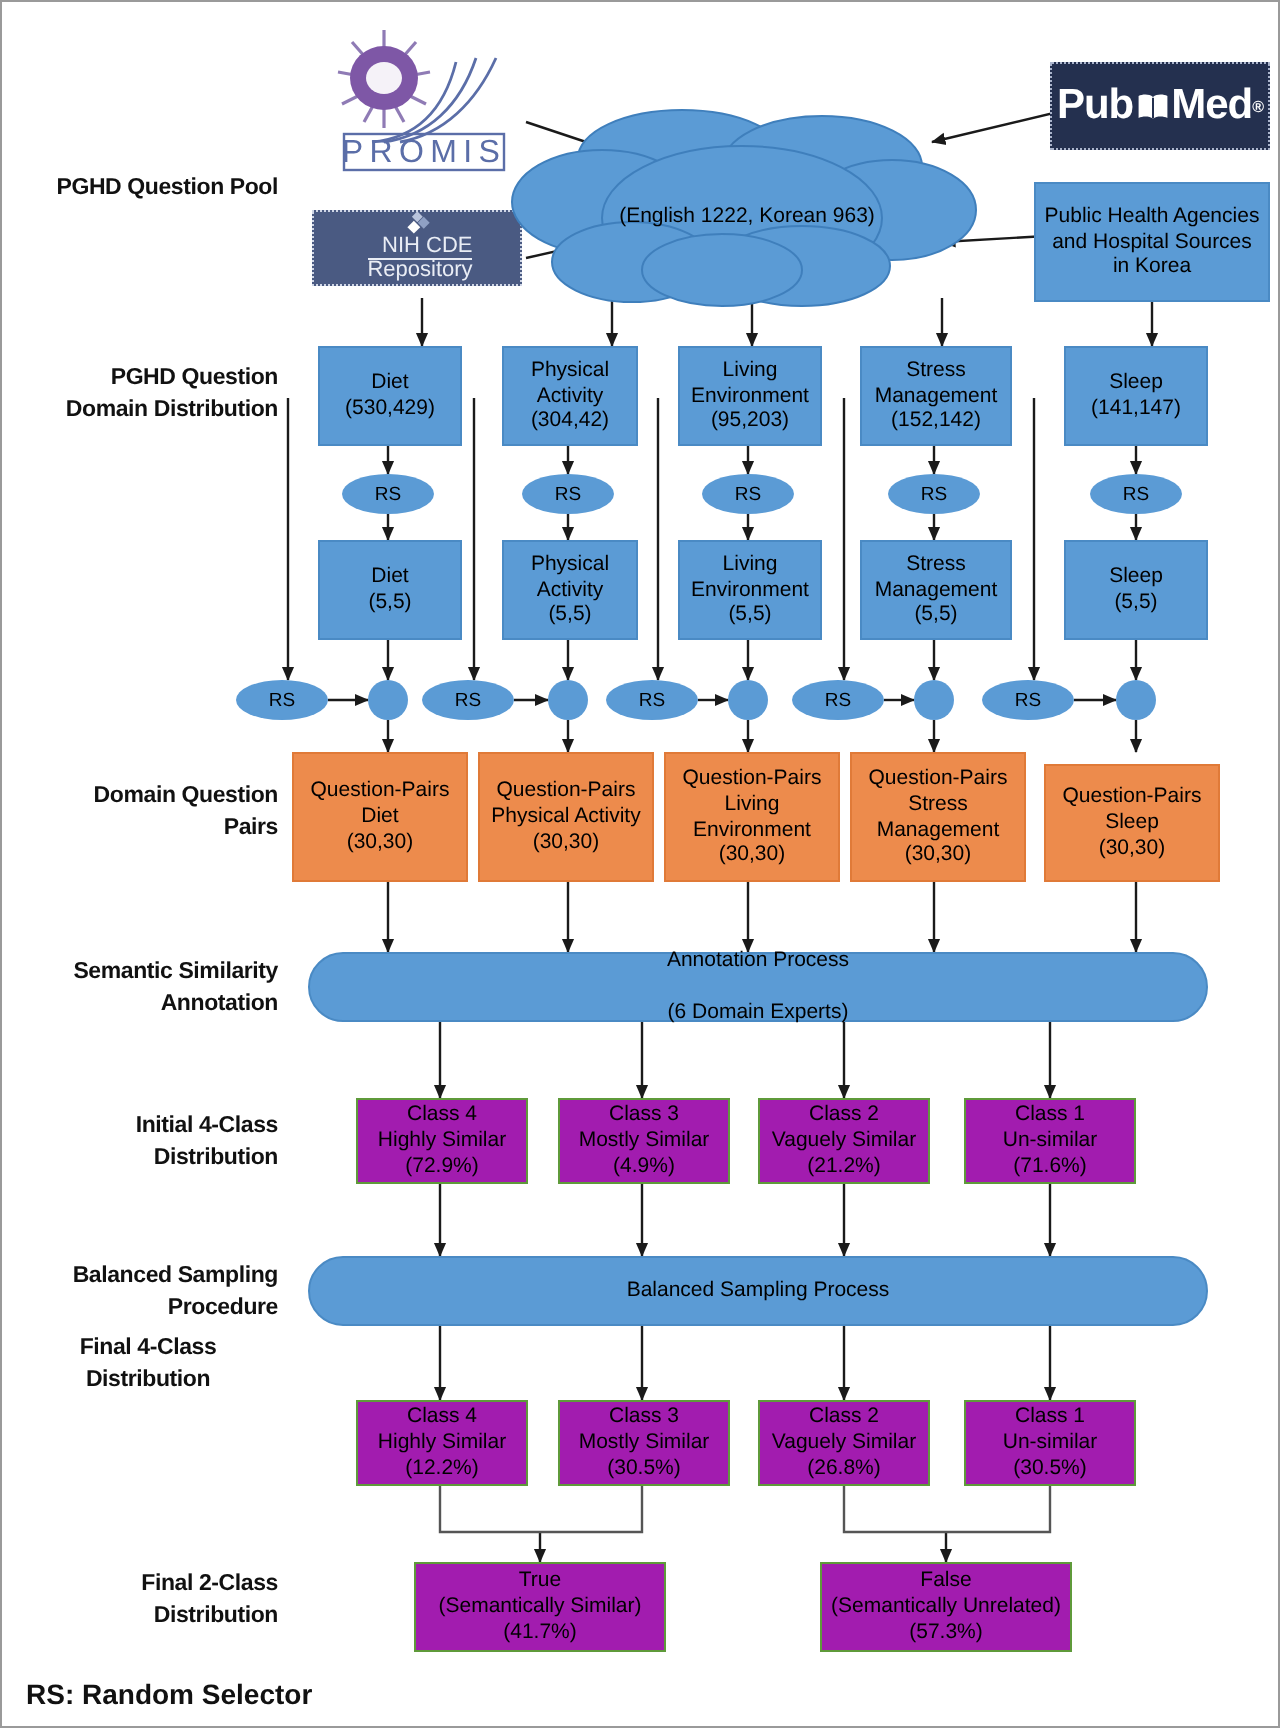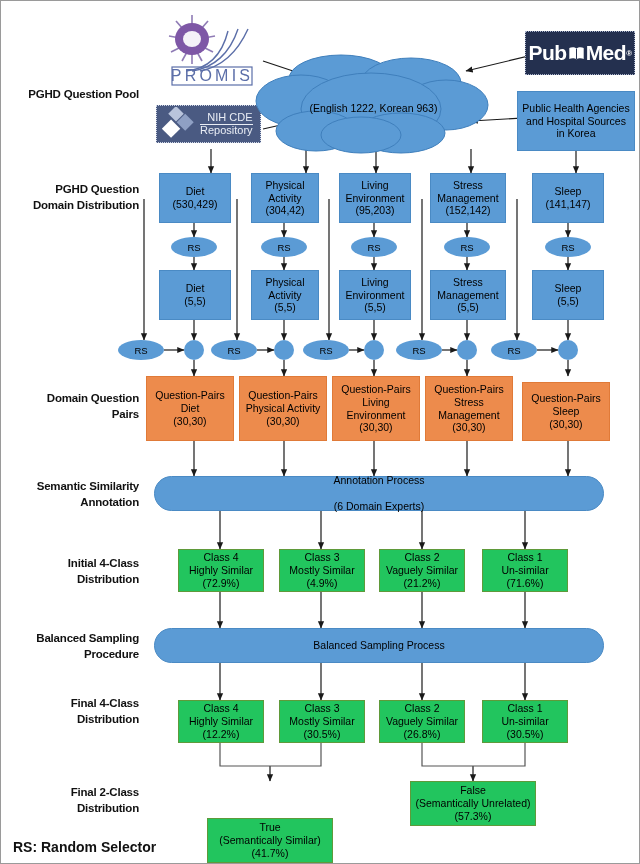--- a/index.html
+++ b/index.html
@@ -12,21 +12,21 @@
     position:absolute;font-weight:bold;font-size:11.5px;color:#111;
     text-align:right;line-height:1.35;letter-spacing:-0.2px;
   }
   .box{
     position:absolute;box-sizing:border-box;display:flex;align-items:center;
     justify-content:center;text-align:center;line-height:1.22;color:#000;
     font-size:10.5px;white-space:pre-line;padding:1px 2px;
   }
   .blue{background:#5B9BD5;border:1px solid #4a8ac4;}
   .orange{background:#ED8B4C;border:1px solid #e07a38;}
-  .green{background:#22c55e;border:1px solid #5f9a3a;}
+  .green{background:#a21caf;border:1px solid #5f9a3a;}
   .pill{
     position:absolute;background:#5B9BD5;border:1px solid #4a8ac4;
     border-radius:999px;display:flex;align-items:center;justify-content:center;
     text-align:center;font-size:10.5px;color:#000;line-height:1.25;
     box-sizing:border-box;white-space:pre-line;
   }
   .ell{
     position:absolute;background:#5B9BD5;border-radius:50%;
     display:flex;align-items:center;justify-content:center;
     font-size:9.5px;color:#000;box-sizing:border-box;
@@ -35,21 +35,21 @@
   svg.lyr{position:absolute;left:0;top:0;width:640px;height:864px;pointer-events:none;}
   .cloudtxt{
     position:absolute;text-align:center;font-size:10.5px;color:#000;
     line-height:1.35;white-space:pre-line;
   }
   .footer{position:absolute;font-size:14px;font-weight:bold;color:#111;}
   
   .logo{position:absolute;box-sizing:border-box;text-align:right;}
   #promis-logo{left:155px;top:8px;width:110px;height:80px;}
   #nihcde-logo{left:155px;top:104px;width:105px;height:38px;
-    background:#4a5a82;border:1px dotted #cfd6e6;display:flex;align-items:center;}
+    background:#4a5a82;border:1px dotted #cfd6e6;display:flex;align-items:center;flex-direction:column;}
   #pubmed-logo{left:524px;top:30px;width:110px;height:44px;
     background:#24304f;border:1px dotted #aab4cc;display:flex;align-items:center;justify-content:center;}
   .nihtxt{color:#e9edf5;font-size:11px;line-height:1.05;margin-left:3px;}
   .nihtxt .u{border-bottom:1.5px solid #e9edf5;display:block;padding-bottom:0px;}
   .pmtxt{color:#fff;font-size:21px;font-weight:bold;letter-spacing:-0.5px;}
   .pmreg{font-size:8px;vertical-align:super;}
 </style>
 </head>
 <body>
 
@@ -145,21 +145,21 @@
   <div class="rowlabel" style="left:8px;top:181px;width:130px;white-space:pre-line;">PGHD Question
 Domain Distribution</div>
   <div class="rowlabel" style="left:8px;top:390px;width:130px;white-space:pre-line;">Domain Question
 Pairs</div>
   <div class="rowlabel" style="left:8px;top:478px;width:130px;white-space:pre-line;">Semantic Similarity
 Annotation</div>
   <div class="rowlabel" style="left:8px;top:555px;width:130px;white-space:pre-line;">Initial 4-Class
 Distribution</div>
   <div class="rowlabel" style="left:8px;top:630px;width:130px;white-space:pre-line;">Balanced Sampling
 Procedure</div>
-  <div class="rowlabel" style="left:8px;top:695px;width:130px;white-space:pre-line;">Final 4-Class
+  <div class="rowlabel" style="left:8px;top:666px;width:130px;white-space:pre-line;text-align:center;">Final 4-Class
 Distribution</div>
   <div class="rowlabel" style="left:8px;top:784px;width:130px;white-space:pre-line;">Final 2-Class
 Distribution</div>
 
   <div class="logo" id="promis-logo">
     <svg width="110" height="80" viewBox="0 0 110 80">
       <g stroke="#8f7bb5" stroke-width="1.6">
         <line x1="36" y1="6" x2="36" y2="17"></line>
           <line x1="20" y1="12" x2="27" y2="20"></line>
         <line x1="52" y1="12" x2="45" y2="20"></line>
@@ -364,21 +364,21 @@
   </div>
   <div class="box green" style="left:378px;top:699px;width:86px;height:43px;">
     <div><span style="white-space:pre-line">Class 2
 Vaguely Similar</span><br><span>(26.8%)</span></div>
   </div>
   <div class="box green" style="left:481px;top:699px;width:86px;height:43px;">
     <div><span style="white-space:pre-line">Class 1
 Un-similar</span><br><span>(30.5%)</span></div>
   </div>
 
-  <div class="box green" style="left:206px;top:780px;width:126px;height:45px;margin-top:37px;">
+  <div class="box green" style="left:206px;top:780px;width:126px;height:45px;">
     <div><span style="white-space:pre-line">True
 (Semantically Similar)</span><br><span>(41.7%)</span></div>
   </div>
   <div class="box green" style="left:409px;top:780px;width:126px;height:45px;">
     <div><span style="white-space:pre-line">False
 (Semantically Unrelated)</span><br><span>(57.3%)</span></div>
   </div>
 
   <div class="footer" style="left:12px;top:838px;">RS: Random Selector</div>
 

